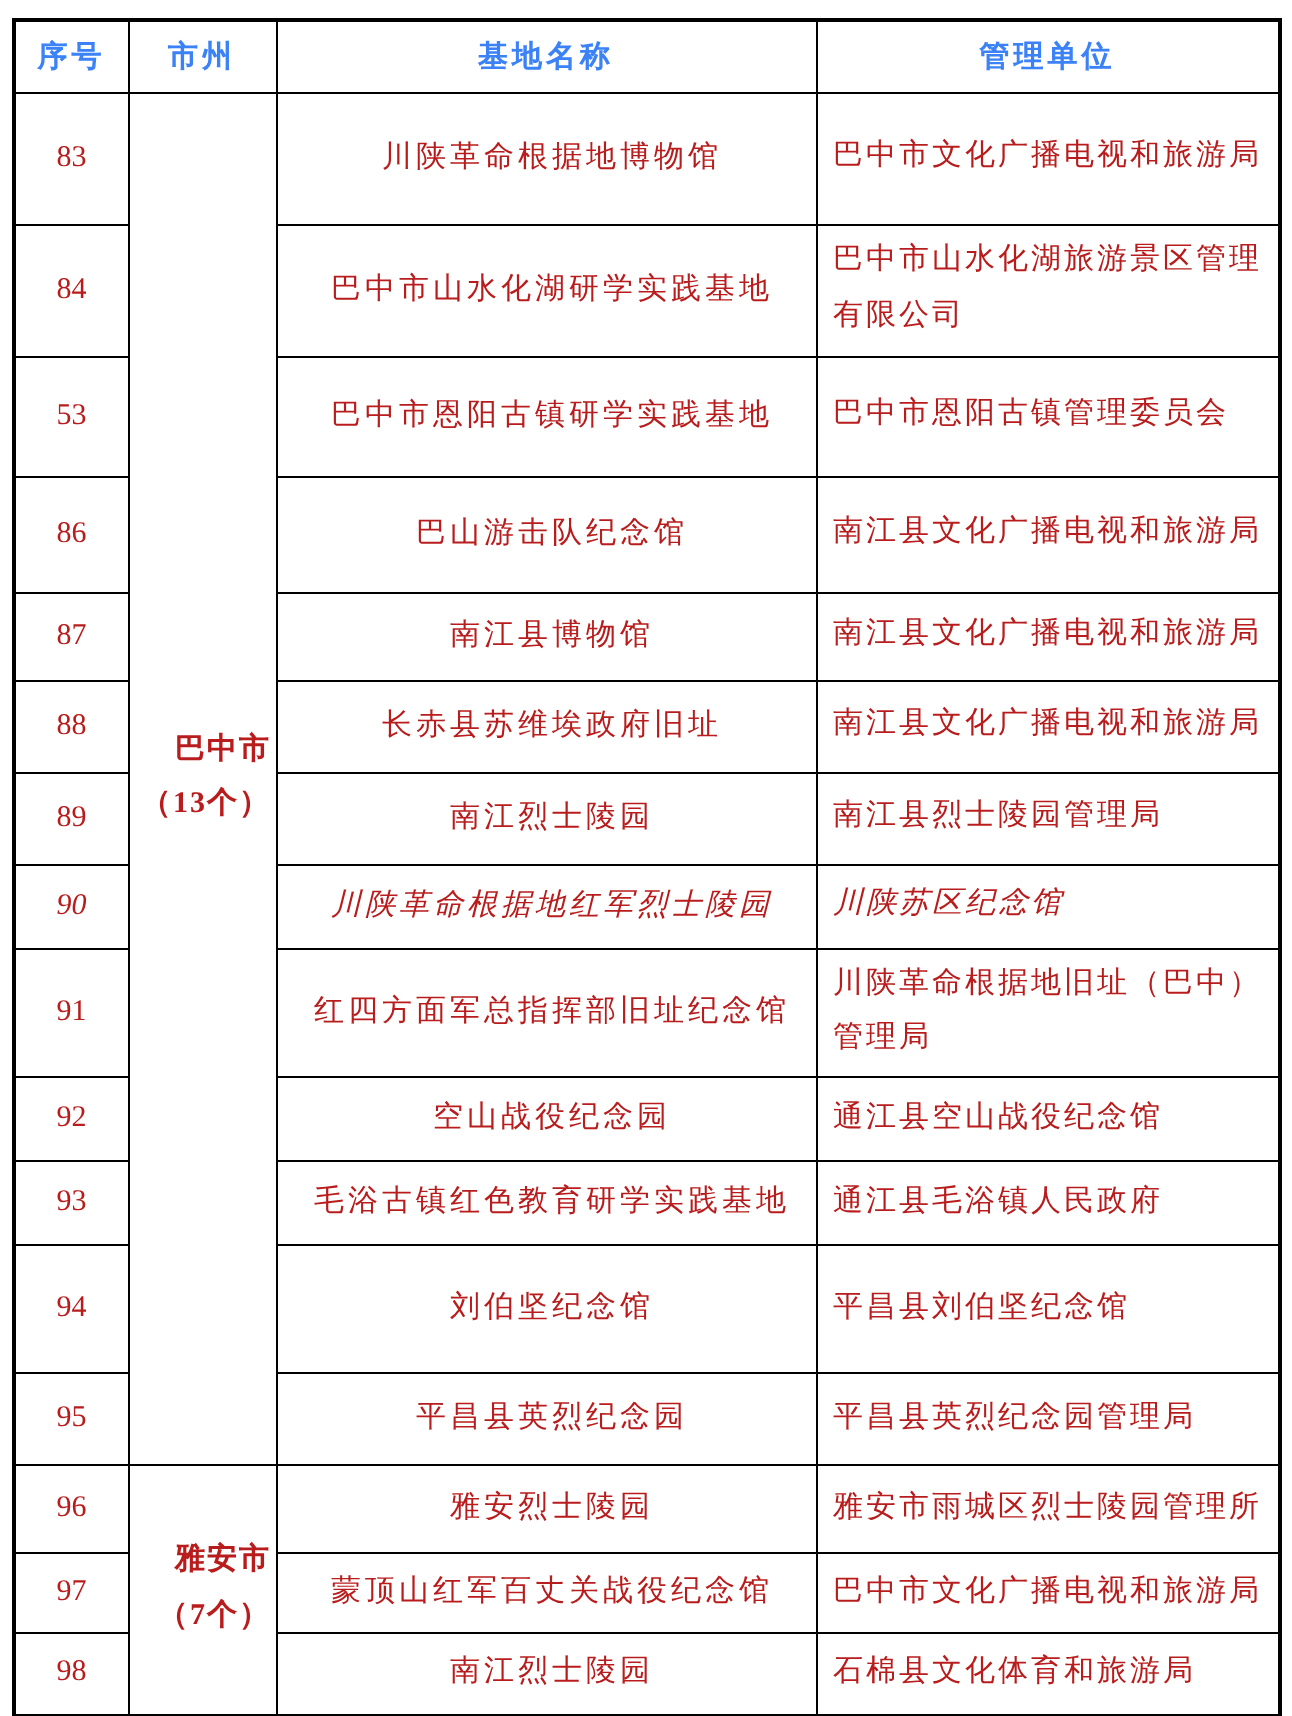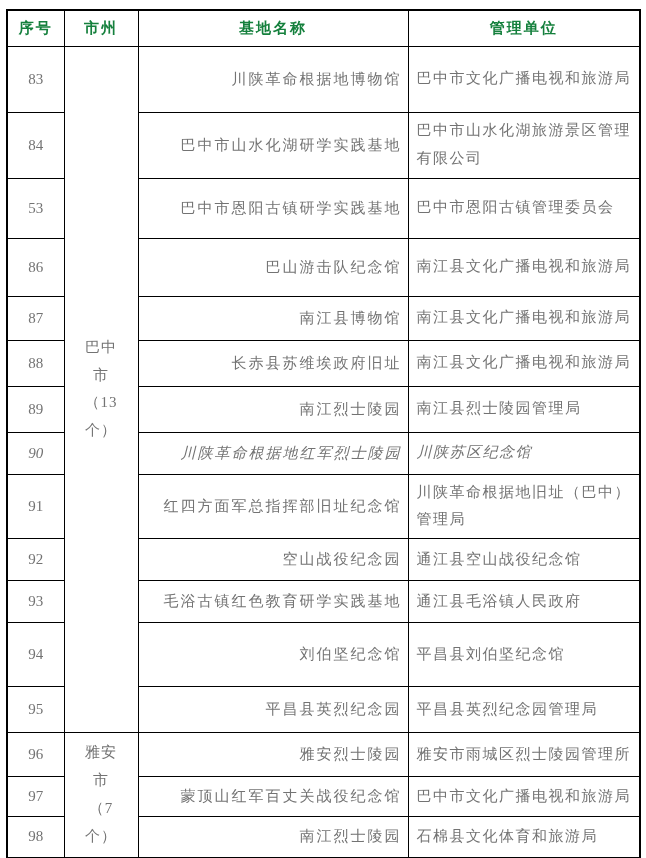--- a/index.html
+++ b/index.html
@@ -28,41 +28,42 @@
     overflow: hidden;
   }
   thead tr {
     height: 36px;
   }
   th {
     font-family: "Liberation Sans", "DejaVu Sans", sans-serif;
     font-weight: bold;
     font-size: 15px;
     letter-spacing: 2px;
-    color: #15803d;
+    color: #3b82f6;
     text-align: center;
     padding: 0;
   }
   td {
     font-size: 15px;
-    color: #737373;
+    color: #b91c1c;
   }
   td.col-no {
     text-align: center;
     letter-spacing: 0;
     font-size: 15px;
   }
   td.col-city {
-    text-align: center;
+    text-align: right;
     letter-spacing: 1px;
     line-height: 1.85;
-    padding: 0 18px;
+    padding: 0 2px;
+    font-weight: bold;
   }
   td.col-name {
-    text-align: right;
+    text-align: center;
     padding: 4px 6px 4px 12px;
     letter-spacing: 2px;
     line-height: 1.8;
   }
   td.col-mgr {
     text-align: left;
     padding: 4px 5px 4px 8px;
     letter-spacing: 1.5px;
     line-height: 1.85;
   }

